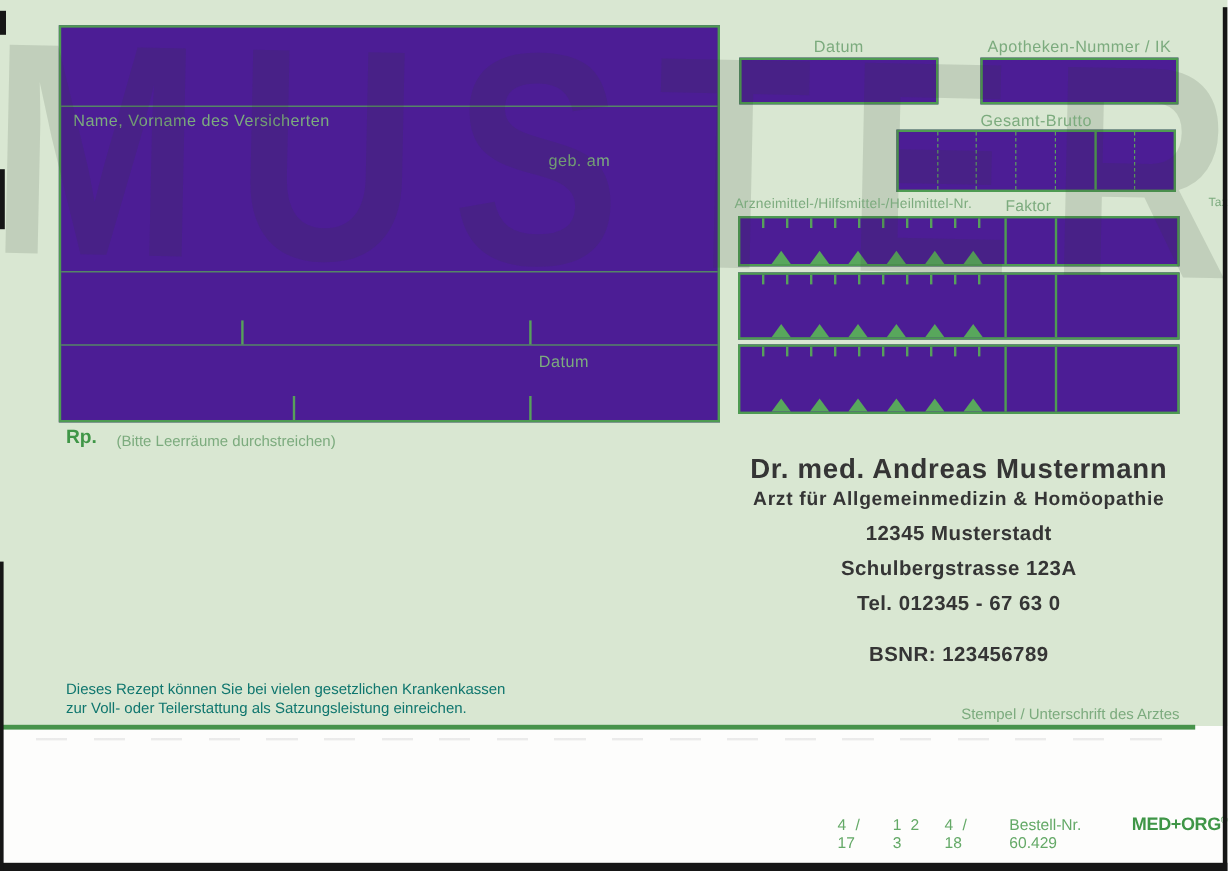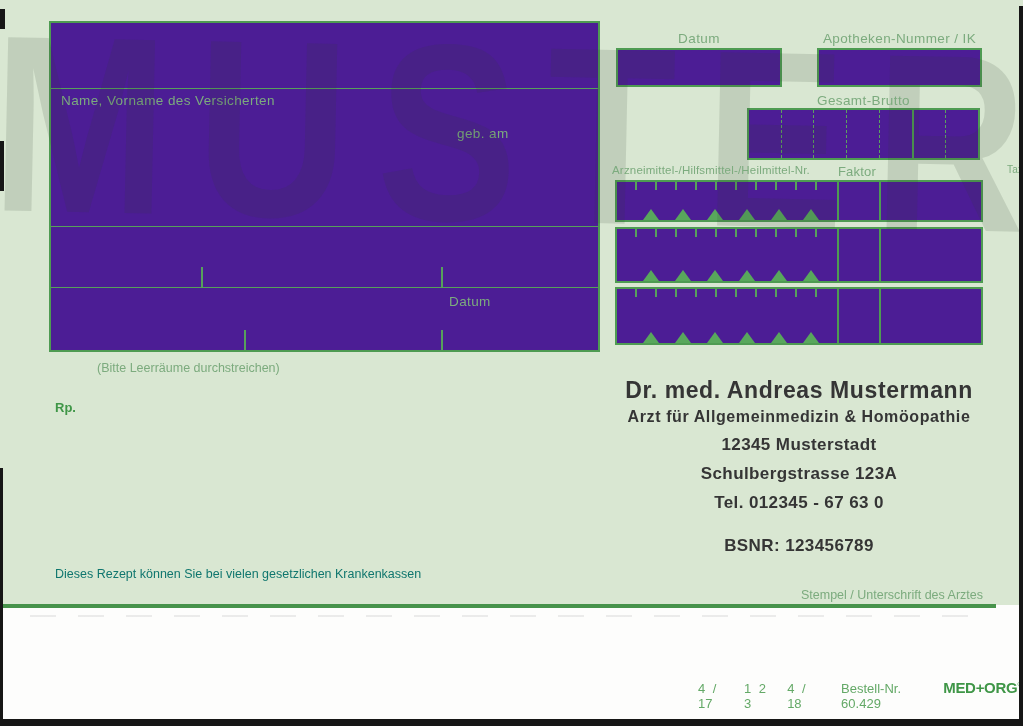--- a/index.html
+++ b/index.html
@@ -38,21 +38,21 @@
   .med-row { left:615px; width:368px; display:flex; }
   .mr-main { width:220px; position:relative; border-right:2px solid #4e9b52; }
   .mr-faktor { width:40px; border-right:2px solid #4e9b52; }
   .mr-taxe { flex:1; }
   .mr-tick { position:absolute; top:0; width:2px; height:8px; background:#57a05b; }
   .mr-tri { position:absolute; bottom:0; width:0; height:0;
     border-left:8px solid transparent; border-right:8px solid transparent;
     border-bottom:11px solid #58a75c; }
 
   
-  .rp-label { left:55px; top:356px; font-size:13px; font-weight:bold; color:#3f9647; z-index:4;margin-top:44px; }
+  .rp-label { left:55px; top:356px; font-size:16px; font-weight:bold; color:#3f9647; z-index:4; }
   .rp-note  { left:97px; top:361px; font-size:12.5px; color:#7cab7e; z-index:4; }
 
   
   .doctor { left:615px; top:377px; width:368px; text-align:center; color:#353535; z-index:4; }
   .doc-name   { font-size:23px; font-weight:bold; letter-spacing:0.6px; }
   .doc-spec   { font-size:16px; font-weight:bold; letter-spacing:0.6px; margin-top:4px; }
   .doc-line   { font-size:17px; font-weight:bold; letter-spacing:0.4px; margin-top:9px; }
   .doc-bsnr   { font-size:17px; font-weight:bold; letter-spacing:0.4px; margin-top:23px; }
 
   
@@ -198,20 +198,21 @@
     <div class="doc-name">Dr. med. Andreas Mustermann</div>
     <div class="doc-spec">Arzt für Allgemeinmedizin &amp; Homöopathie</div>
     <div class="doc-line">12345 Musterstadt</div>
     <div class="doc-line">Schulbergstrasse 123A</div>
     <div class="doc-line">Tel. 012345 - 67 63 0</div>
     <div class="doc-bsnr">BSNR: 123456789</div>
   </div>
 
   <div class="abs reimb">
     <div>Dieses Rezept können Sie bei vielen gesetzlichen Krankenkassen</div>
+    <div>zur Voll- oder Teilerstattung als Satzungsleistung einreichen.</div>
   </div>
   <div class="abs stamp">Stempel / Unterschrift des Arztes</div>
 
   <div class="abs thick-line"></div>
   <div class="abs bleed-dashes"></div>
 
   <div class="abs bottom-codes">
     <span class="order-no" style="margin-left: 0px; display: flex; gap: 15px;" id="codes-slot">
         <span>4 / 17</span>
         <span>1 2 3</span>

